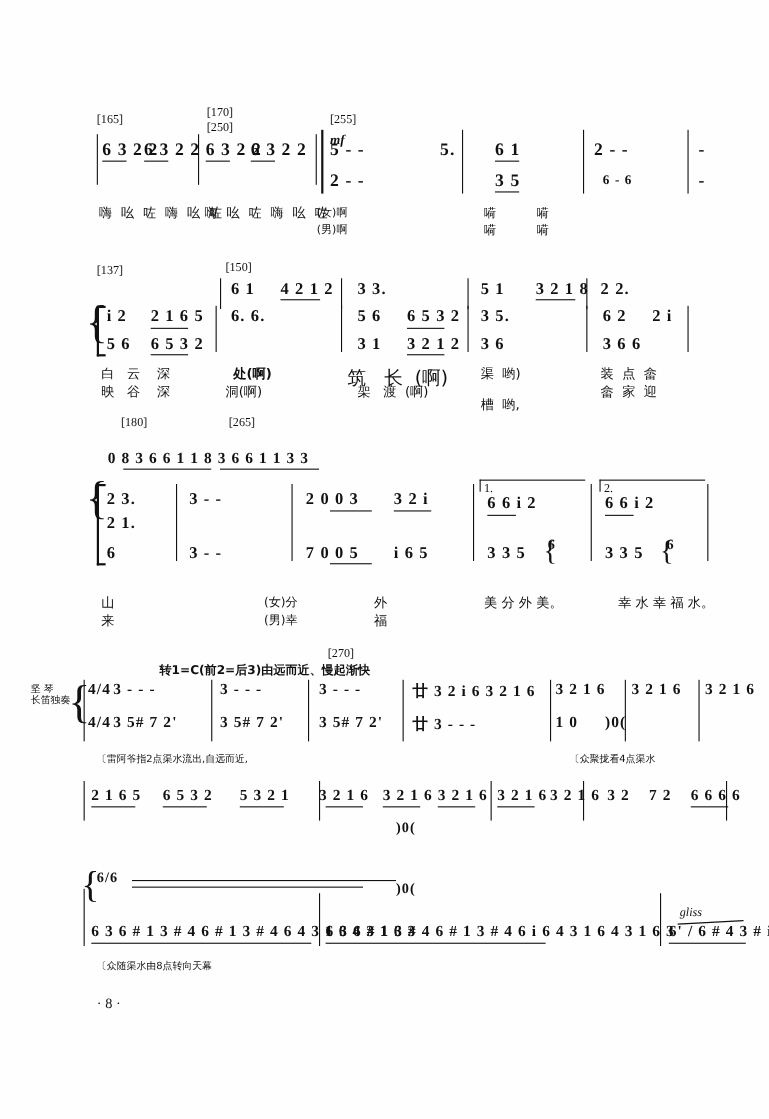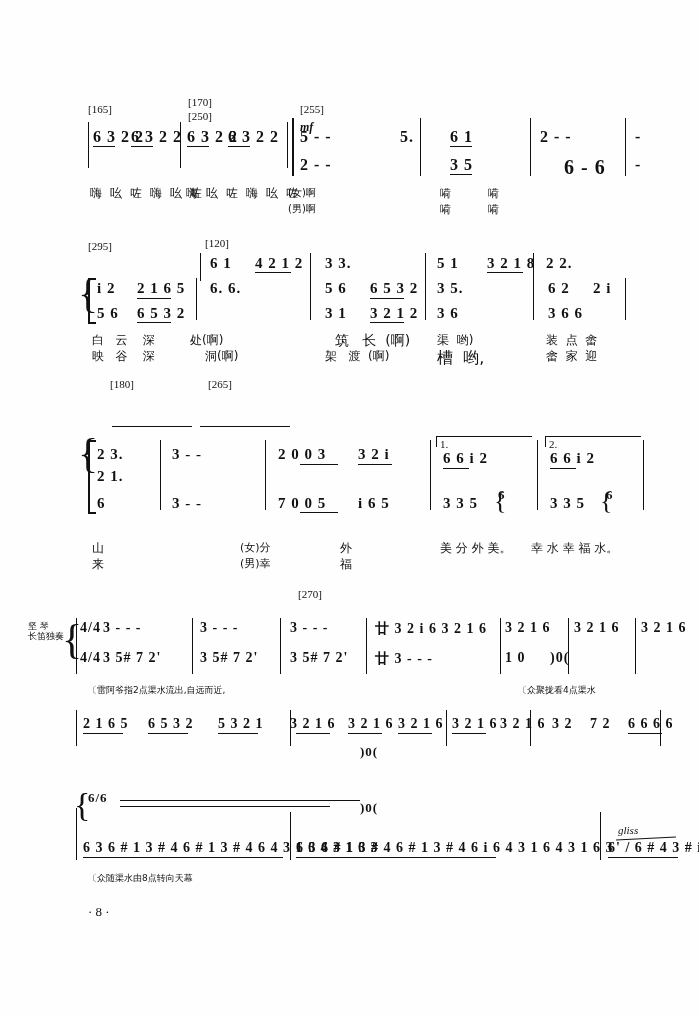--- a/index.html
+++ b/index.html
@@ -110,34 +110,34 @@
   <div class="abs num" style="left:300px; top:128px; font-size:16px;">5  -  -</div>
   <div class="abs num" style="left:400px; top:128px; font-size:16px;">5.</div>
   <div class="abs num" style="left:450px; top:128px; font-size:16px;">6 1</div>
   <div class="abs underline1" style="left:450px; top:146px; width:22px;"></div>
   <div class="abs num" style="left:540px; top:128px; font-size:16px;">2  -  -</div>
   <div class="abs num" style="left:635px; top:128px; font-size:16px;">-</div>
 
   <div class="abs num" style="left:300px; top:156px; font-size:16px;">2  -  -</div>
   <div class="abs num" style="left:450px; top:156px; font-size:16px;">3 5</div>
   <div class="abs underline1" style="left:450px; top:174px; width:22px;"></div>
-  <div class="abs num" style="left:564px; top:156px; font-size:20px;">6  -  6</div>
+  <div class="abs num" style="left:548px; top:156px; font-size:12px;">6  -  6</div>
   <div class="abs num" style="left:635px; top:156px; font-size:16px;">-</div>
 
   <div class="abs cn" style="left:90px; top:185px; font-size:12px; letter-spacing:8px;">嗨吆咗嗨吆咗</div>
   <div class="abs cn" style="left:186px; top:185px; font-size:12px; letter-spacing:8px;">嗨吆咗嗨吆咗</div>
   <div class="abs cn" style="left:288px; top:186px; font-size:10px;">(女)啊</div>
   <div class="abs cn" style="left:288px; top:202px; font-size:10px;">(男)啊</div>
   <div class="abs cn" style="left:440px; top:186px; font-size:11px;">嗬</div>
   <div class="abs cn" style="left:488px; top:186px; font-size:11px;">嗬</div>
   <div class="abs cn" style="left:440px; top:202px; font-size:11px;">嗬</div>
   <div class="abs cn" style="left:488px; top:202px; font-size:11px;">嗬</div>
 
-  <div class="abs rehearsal" style="left:88px; top:240px;">[295]</div>
-  <div class="abs rehearsal" style="left:205px; top:237px;">[120]</div>
+  <div class="abs rehearsal" style="left:88px; top:240px;">[137]</div>
+  <div class="abs rehearsal" style="left:205px; top:237px;">[150]</div>
 
   <div class="abs barline" style="left:200px; top:253px; height:28px;"></div>
   <div class="abs barline" style="left:310px; top:253px; height:28px;"></div>
   <div class="abs barline" style="left:425px; top:253px; height:28px;"></div>
   <div class="abs barline" style="left:533px; top:253px; height:28px;"></div>
 
   <div class="abs num" style="left:210px; top:255px; font-size:15px;">6  1</div>
   <div class="abs num" style="left:255px; top:255px; font-size:15px;">4 2 1 2</div>
   <div class="abs underline1" style="left:255px; top:272px; width:36px;"></div>
   <div class="abs num" style="left:325px; top:255px; font-size:15px;">3  3.</div>
@@ -170,32 +170,33 @@
   <div class="abs num" style="left:137px; top:305px; font-size:15px;">6 5 3 2</div>
   <div class="abs underline1" style="left:137px; top:322px; width:34px;"></div>
   <div class="abs num" style="left:325px; top:305px; font-size:15px;">3  1</div>
   <div class="abs num" style="left:370px; top:305px; font-size:15px;">3 2 1 2</div>
   <div class="abs underline1" style="left:370px; top:322px; width:34px;"></div>
   <div class="abs num" style="left:437px; top:305px; font-size:15px;">3  6</div>
   <div class="abs num" style="left:548px; top:305px; font-size:15px;">3  6  6</div>
 
   <div class="abs cn" style="left:92px; top:332px; font-size:12px;">白&nbsp;&nbsp;&nbsp;云&nbsp;&nbsp;&nbsp;&nbsp;深</div>
   <div class="abs cn" style="left:92px; top:348px; font-size:12px;">映&nbsp;&nbsp;&nbsp;谷&nbsp;&nbsp;&nbsp;&nbsp;深</div>
-  <div class="abs cn" style="left:190px; top:332px; font-size:12px;">处(啊)</div>
+  <div class="abs cn" style="left:212px; top:332px; font-size:12px;font-weight:bold;">处(啊)</div>
   <div class="abs cn" style="left:205px; top:348px; font-size:12px;">洞(啊)</div>
-  <div class="abs cn" style="left:335px; top:332px; font-size:14px;">筑&nbsp;&nbsp;&nbsp;长&nbsp;&nbsp;(啊)</div>
+  <div class="abs cn" style="left:316px; top:332px; font-size:17px;">筑&nbsp;&nbsp;&nbsp;长&nbsp;&nbsp;(啊)</div>
   <div class="abs cn" style="left:325px; top:348px; font-size:12px;">架&nbsp;&nbsp;&nbsp;渡&nbsp;&nbsp;(啊)</div>
   <div class="abs cn" style="left:437px; top:332px; font-size:12px;">渠&nbsp;&nbsp;哟)</div>
-  <div class="abs cn" style="left:437px; top:348px; font-size:16px;">槽&nbsp;&nbsp;哟,</div>
+  <div class="abs cn" style="left:437px; top:360px; font-size:12px;">槽&nbsp;&nbsp;哟,</div>
   <div class="abs cn" style="left:546px; top:332px; font-size:12px;">装&nbsp;&nbsp;点&nbsp;&nbsp;畲</div>
   <div class="abs cn" style="left:546px; top:348px; font-size:12px;">畲&nbsp;&nbsp;家&nbsp;&nbsp;迎</div>
 
   <div class="abs rehearsal" style="left:110px; top:378px;">[180]</div>
   <div class="abs rehearsal" style="left:208px; top:378px;">[265]</div>
 
+  <div class="abs num" style="left:98px; top:410px; font-size:14px;">0   8 3  6 6 1 1    8 3 6 6    1 1 3 3</div>
   <div class="abs underline1" style="left:112px; top:426px; width:80px;"></div>
   <div class="abs underline1" style="left:200px; top:426px; width:90px;"></div>
 
   <div class="abs brace" style="left:78px; top:432px;">{</div>
   <div class="abs bracket-left" style="left:88px; top:440px; height:70px;"></div>
 
   <div class="abs barline" style="left:160px; top:440px; height:70px;"></div>
   <div class="abs barline" style="left:265px; top:440px; height:70px;"></div>
   <div class="abs barline" style="left:430px; top:440px; height:70px;"></div>
   <div class="abs barline" style="left:537px; top:440px; height:70px;"></div>
@@ -232,23 +233,24 @@
   <div class="abs brace" style="left:600px; top:488px; font-size:26px;">{</div>
   <div class="abs num" style="left:606px; top:487px; font-size:13px;">6</div>
 
   <div class="abs cn" style="left:92px; top:540px; font-size:12px;">山</div>
   <div class="abs cn" style="left:92px; top:556px; font-size:12px;">来</div>
   <div class="abs cn" style="left:240px; top:540px; font-size:11px;">(女)分</div>
   <div class="abs cn" style="left:240px; top:556px; font-size:11px;">(男)幸</div>
   <div class="abs cn" style="left:340px; top:540px; font-size:12px;">外</div>
   <div class="abs cn" style="left:340px; top:556px; font-size:12px;">福</div>
   <div class="abs cn" style="left:440px; top:540px; font-size:12px;">美 分 外  美。</div>
-  <div class="abs cn" style="left:531px; top:540px; font-size:12px;">幸 水 幸 福  水。</div>
+  <div class="abs cn" style="left:562px; top:540px; font-size:12px;">幸 水 幸 福  水。</div>
 
   <div class="abs rehearsal" style="left:298px; top:588px;">[270]</div>
+  <div class="abs cn" style="left:145px; top:602px; font-size:11px; font-weight:bold;">转1=C(前2=后3)由远而近、慢起渐快</div>
 
   <div class="abs cn" style="left:28px; top:630px; font-size:9px;">长笛独奏</div>
   <div class="abs cn" style="left:28px; top:620px; font-size:9px;">坚  琴</div>
 
   <div class="abs brace" style="left:62px; top:618px;">{</div>
   <div class="abs num" style="left:80px; top:620px; font-size:14px;">4/4</div>
   <div class="abs num" style="left:80px; top:650px; font-size:14px;">4/4</div>
 
   <div class="abs barline" style="left:76px; top:618px; height:56px;"></div>
   <div class="abs barline" style="left:192px; top:618px; height:56px;"></div>

